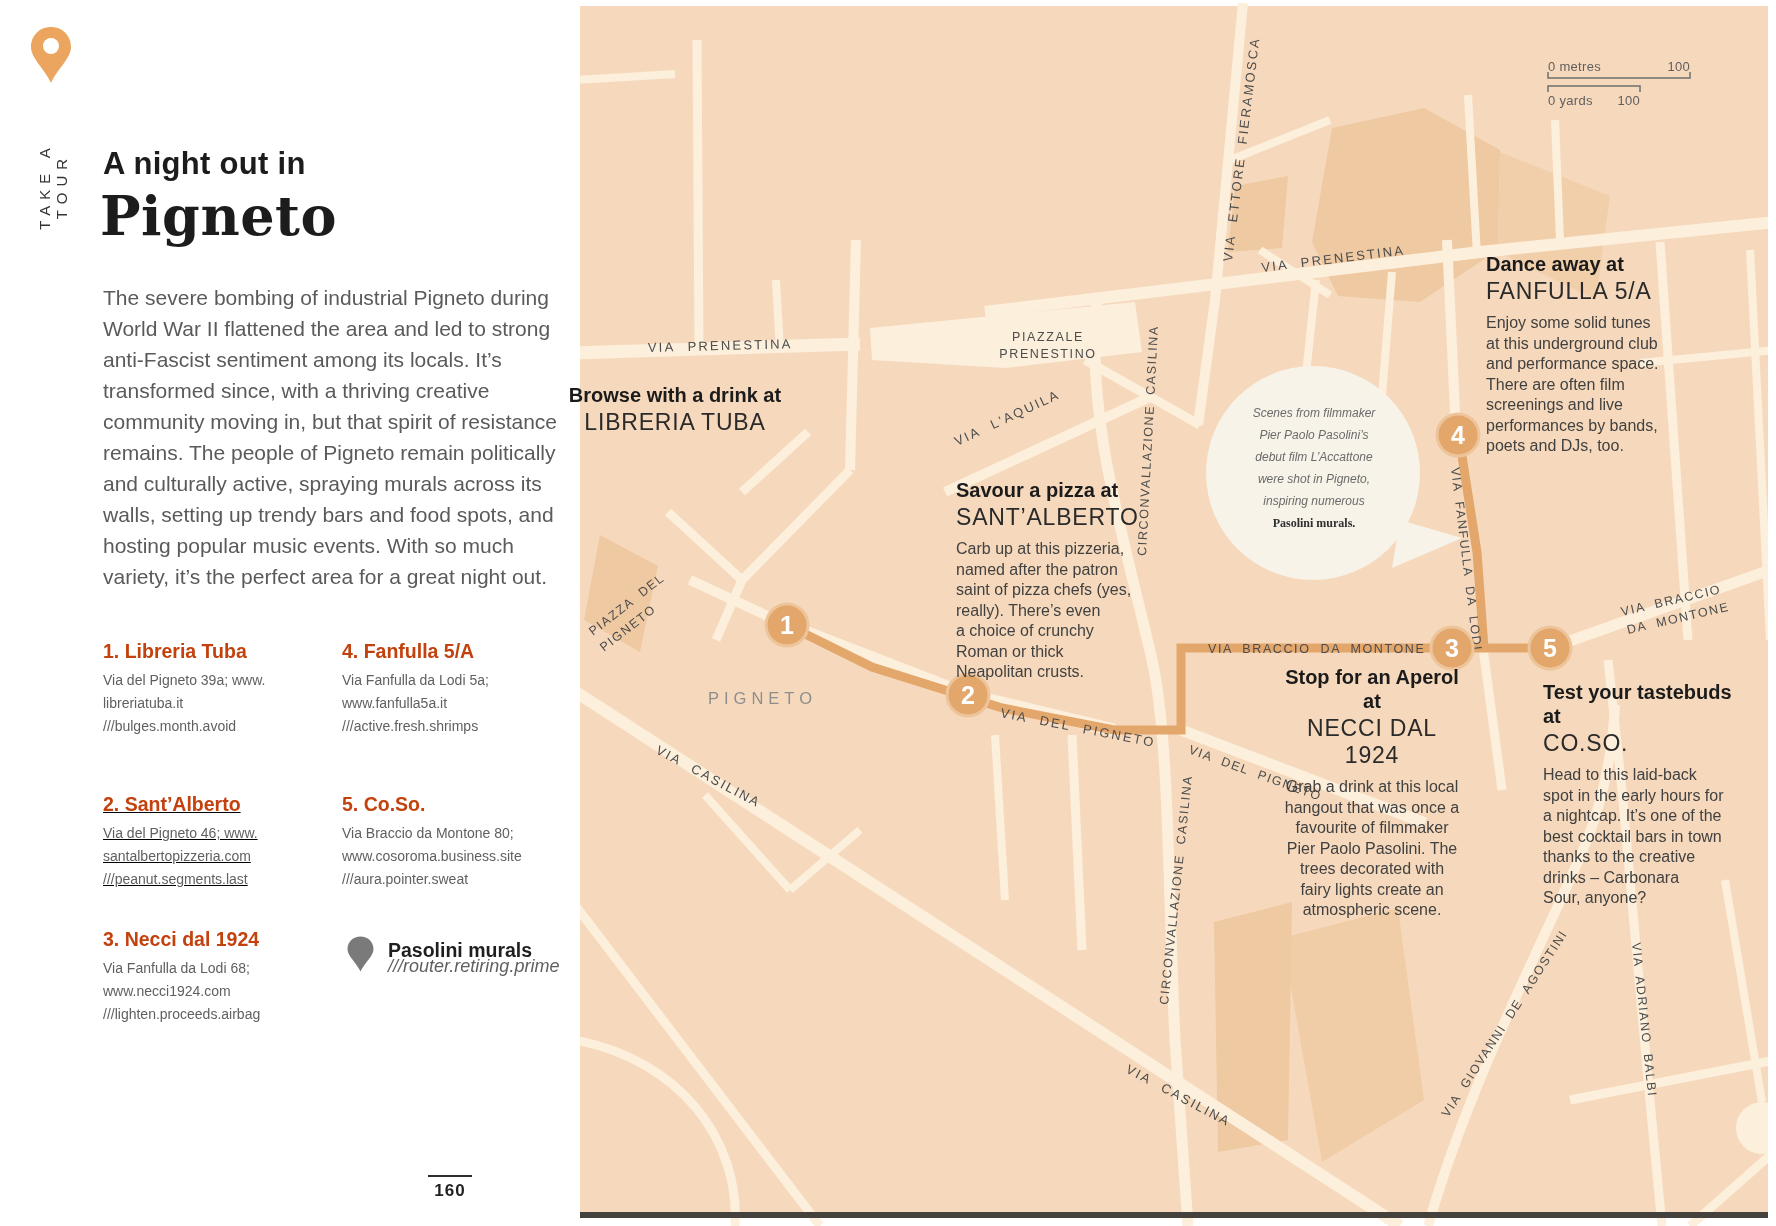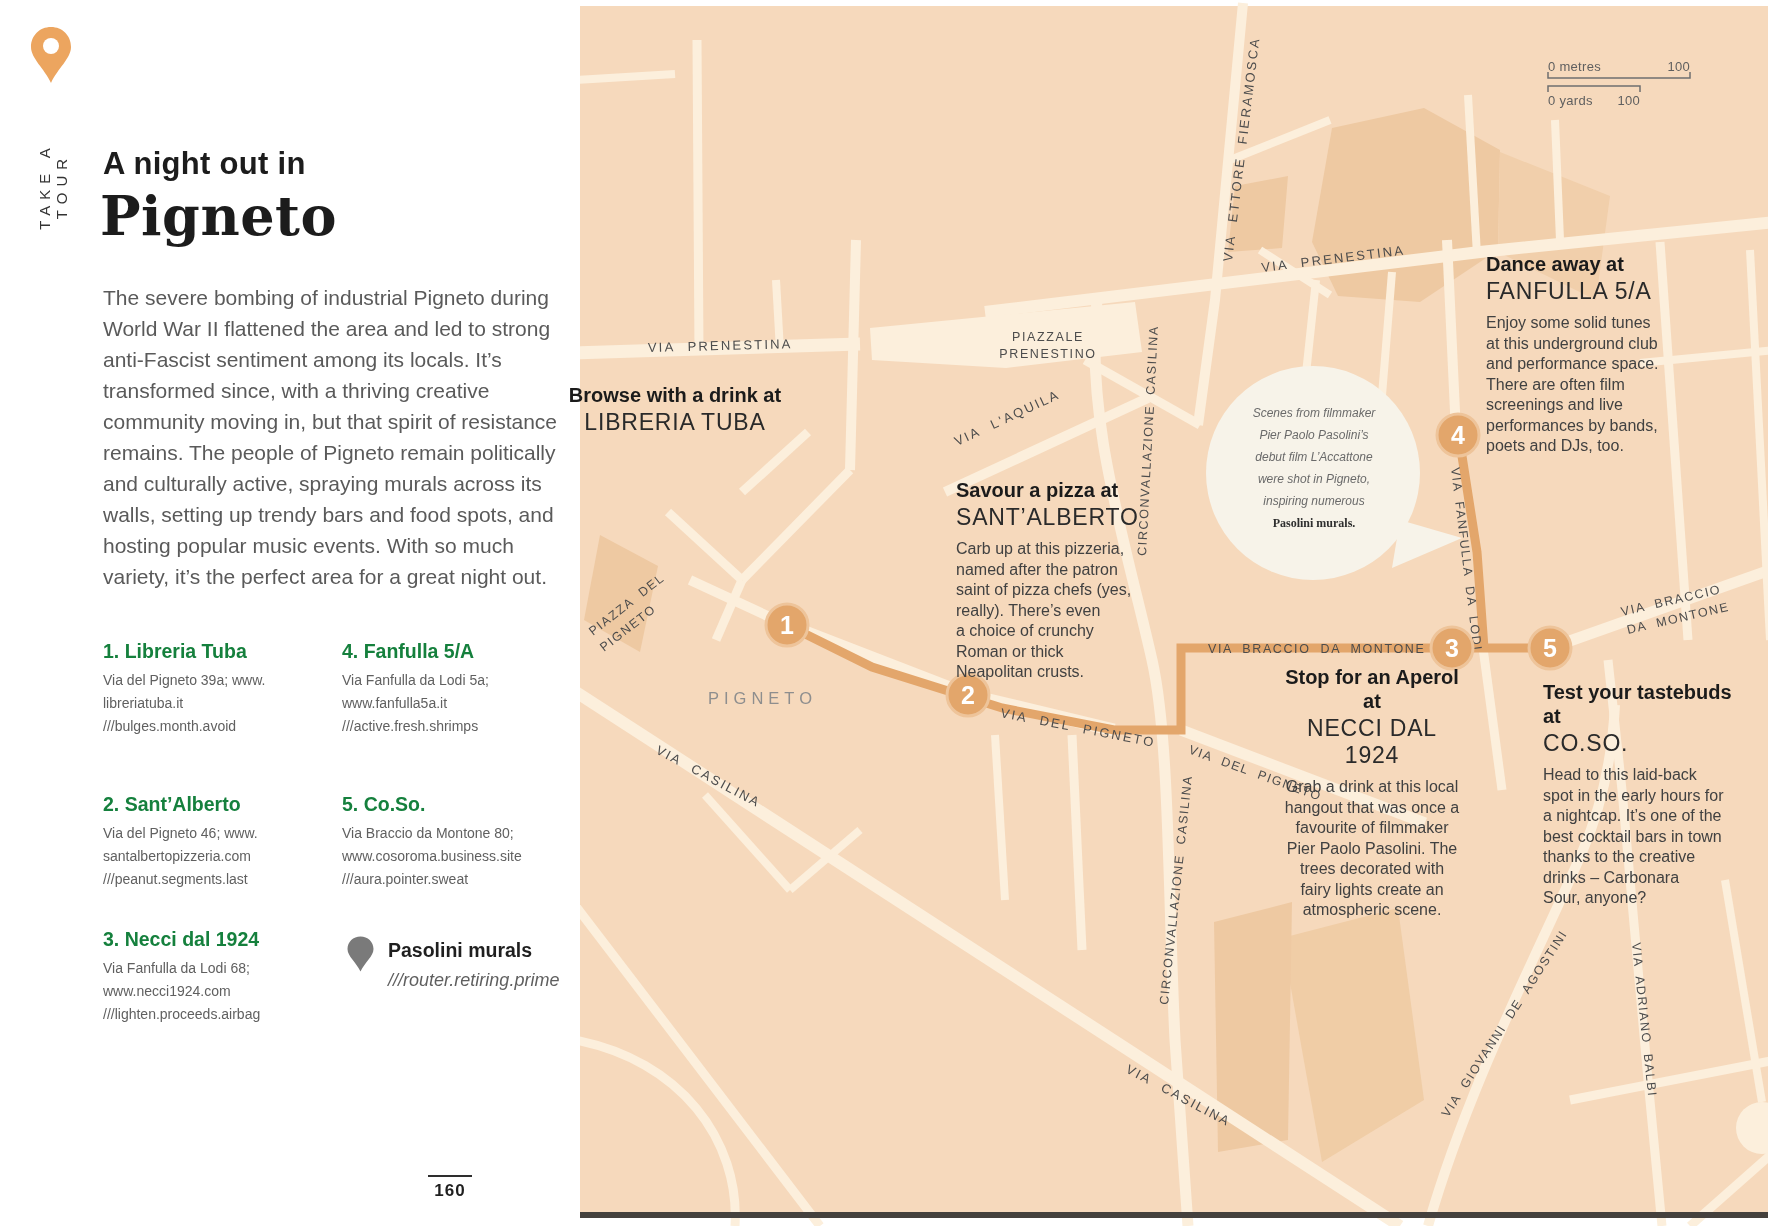--- a/index.html
+++ b/index.html
@@ -10,31 +10,31 @@
   
   #tab-vertical{position:absolute;left:-29px;top:176px;width:150px;height:20px;
     transform:rotate(-90deg);text-align:center;font-size:15px;letter-spacing:6px;
     color:#333;font-weight:500;}
   #kicker{position:absolute;left:103px;top:146px;font-size:31px;font-weight:700;color:#1c1c1c;letter-spacing:.3px;}
   #title{position:absolute;left:100px;top:184px;font-family:"DejaVu Serif","Liberation Serif",serif;
     font-size:54px;font-weight:700;color:#1c1c1c;letter-spacing:.5px;}
   #intro{position:absolute;left:103px;top:282px;width:462px;font-size:21px;line-height:31px;color:#5a5a5a;}
 
   .listing{position:absolute;width:235px;}
-  .listing .l-name{font-size:19.5px;font-weight:700;color:#15803d;margin-bottom:6px;}
+  .listing .l-name{font-size:19.5px;font-weight:700;color:#c2410c;margin-bottom:6px;}
   .listing .l-details{font-size:14px;line-height:23px;color:#606060;}
   #listing-1{left:103px;top:640px;}
-  #listing-2{left:103px;top:793px;}
+  #listing-2{left:103px;top:793px;text-decoration:underline;}
   #listing-3{left:103px;top:928px;}
   #listing-4{left:342px;top:640px;}
   #listing-5{left:342px;top:793px;}
 
   #legend{position:absolute;left:347px;top:936px;width:220px;}
   #legend .lg-label{position:absolute;left:41px;top:3px;font-size:19.5px;font-weight:700;color:#1f1f1f;}
-  #legend .lg-w3w{position:absolute;left:41px;top:34px;font-size:18px;font-style:italic;color:#5f5f5f;}
+  #legend .lg-w3w{position:absolute;left:41px;top:20px;font-size:18px;font-style:italic;color:#5f5f5f;}
 
   #folio{position:absolute;left:422px;top:1175px;width:56px;text-align:center;}
   #folio .rule{height:2px;background:#2e2e2e;width:44px;margin:0 auto 4px auto;}
   #folio .num{font-size:17px;font-weight:700;color:#1f1f1f;letter-spacing:1px;}
 
   
   .stop{position:absolute;}
   .stop .s-head{font-size:20px;font-weight:700;color:#1b1b1b;line-height:24px;}
   .stop .s-name{font-size:23px;color:#2a2a2a;letter-spacing:.8px;line-height:27px;margin-top:2px;}
   .stop .s-body{font-size:16px;line-height:20.5px;color:#414141;margin-top:8px;}

